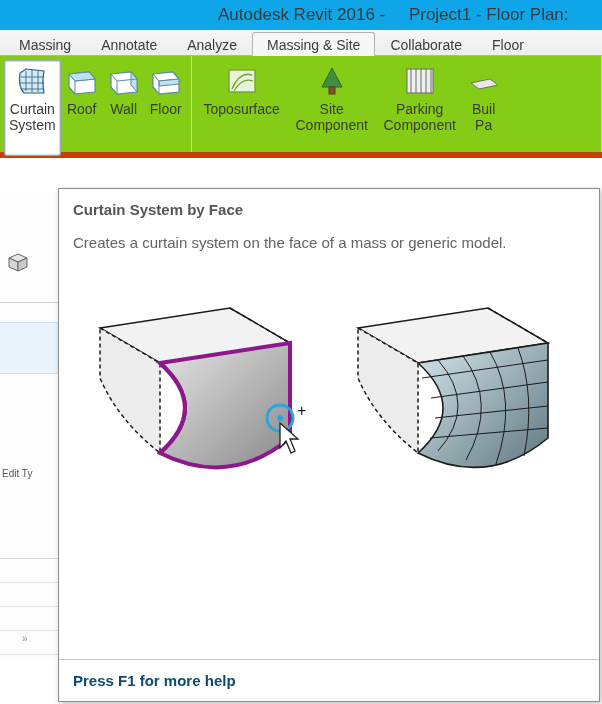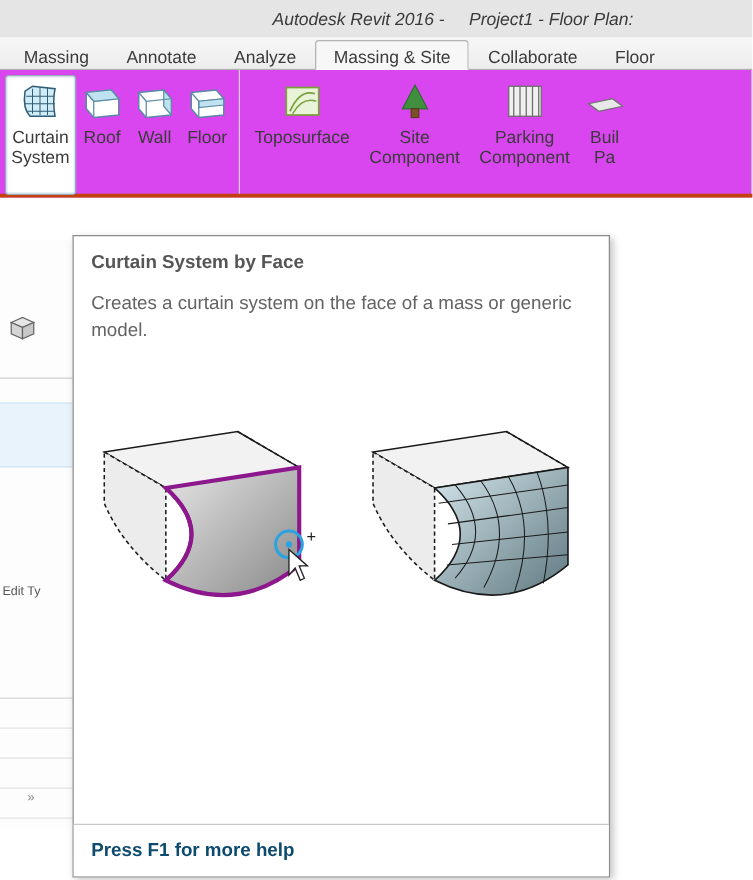--- a/index.html
+++ b/index.html
@@ -13,27 +13,26 @@
     height: 704px;
     overflow: hidden;
   }
   body { position: relative; }
 
   
   .title-bar {
     width: 100%;
     height: 30px;
     line-height: 30px;
-    background: #e5e5e5;
+    background: #0ea5e9;
     color: #3a3a3a;
-    font-size: 14px;
+    font-size: 17px;
     padding-left: 218px;
     white-space: nowrap;
     overflow: hidden;
-    font-style: italic;
   }
 
   
   .tabs-row {
     display: flex;
     height: 26px;
     align-items: stretch;
     border-bottom: 1px solid #b2b2b2;
     background: linear-gradient(#f7f7f7, #ededed);
     padding: 0 4px;
@@ -52,22 +51,22 @@
     border-color: #b2b2b2;
     border-bottom: 1px solid #f7f7f7;
     margin-bottom: -1px;
     border-radius: 3px 3px 0 0;
   }
 
   
   .ribbon {
     display: flex;
     height: 102px;
-    background: #d946ef;
-    border-bottom: 3px solid #c2410c;
+    background: #84cc16;
+    border-bottom: 6px solid #c2410c;
   }
   .panel {
     display: flex;
     flex-direction: row;
     align-items: flex-start;
     border-right: 1px solid #cfcfcf;
     padding: 4px 4px;
   }
   .btn {
     display: flex;
@@ -146,21 +145,21 @@
     left: 22px; bottom: 18px;
     font-size: 10px;
     color: #888;
     letter-spacing: -2px;
   }
 
   
   .tooltip {
     position: absolute;
     left: 58px; top: 188px;
-    width: 430px;
+    width: 542px;
     height: 514px;
     background: #fff;
     border: 1px solid #8c8c8c;
     box-shadow: 2px 2px 6px rgba(0,0,0,.25);
   }
   .tt-header {
     padding: 12px 14px 10px 14px;
     color: #555;
     font-weight: 600;
     font-size: 15px;

